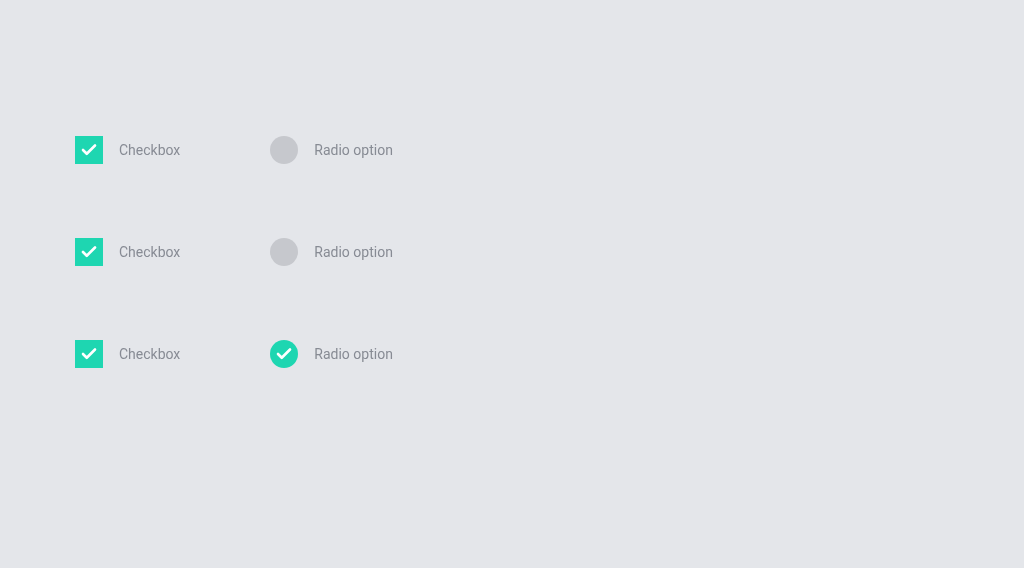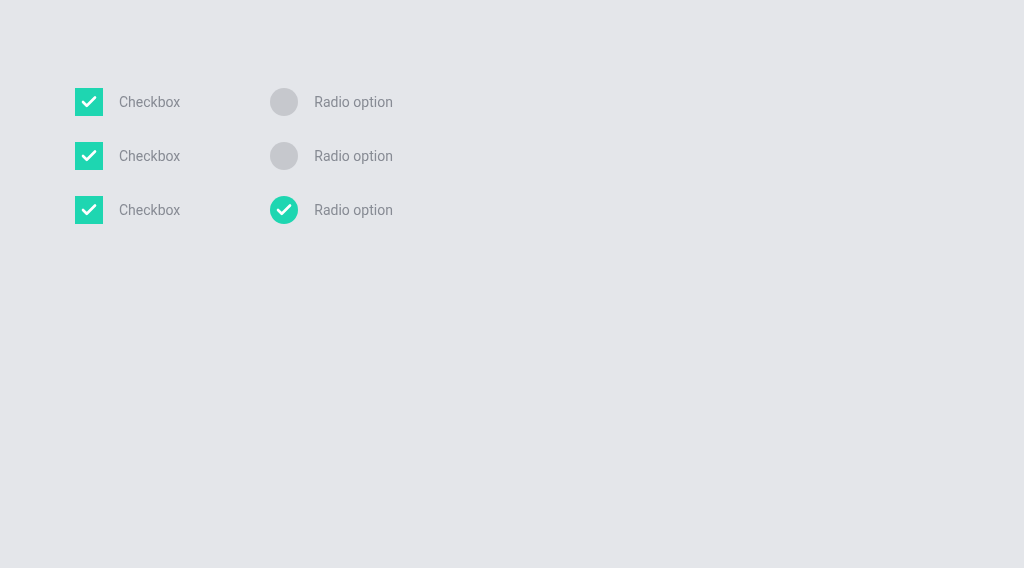--- a/index.html
+++ b/index.html
@@ -24,20 +24,21 @@
     .column {
       display: flex;
       flex-direction: column;
       gap: 26px;
     }
     .form-item {
       display: flex;
       align-items: center;
       gap: 16px;
       cursor: pointer;
+      margin-top: 48px;
     }
     .checkbox {
       width: 28px;
       height: 28px;
       background-color: #1ed6b1;
       display: flex;
       align-items: center;
       justify-content: center;
       flex-shrink: 0;
     }

